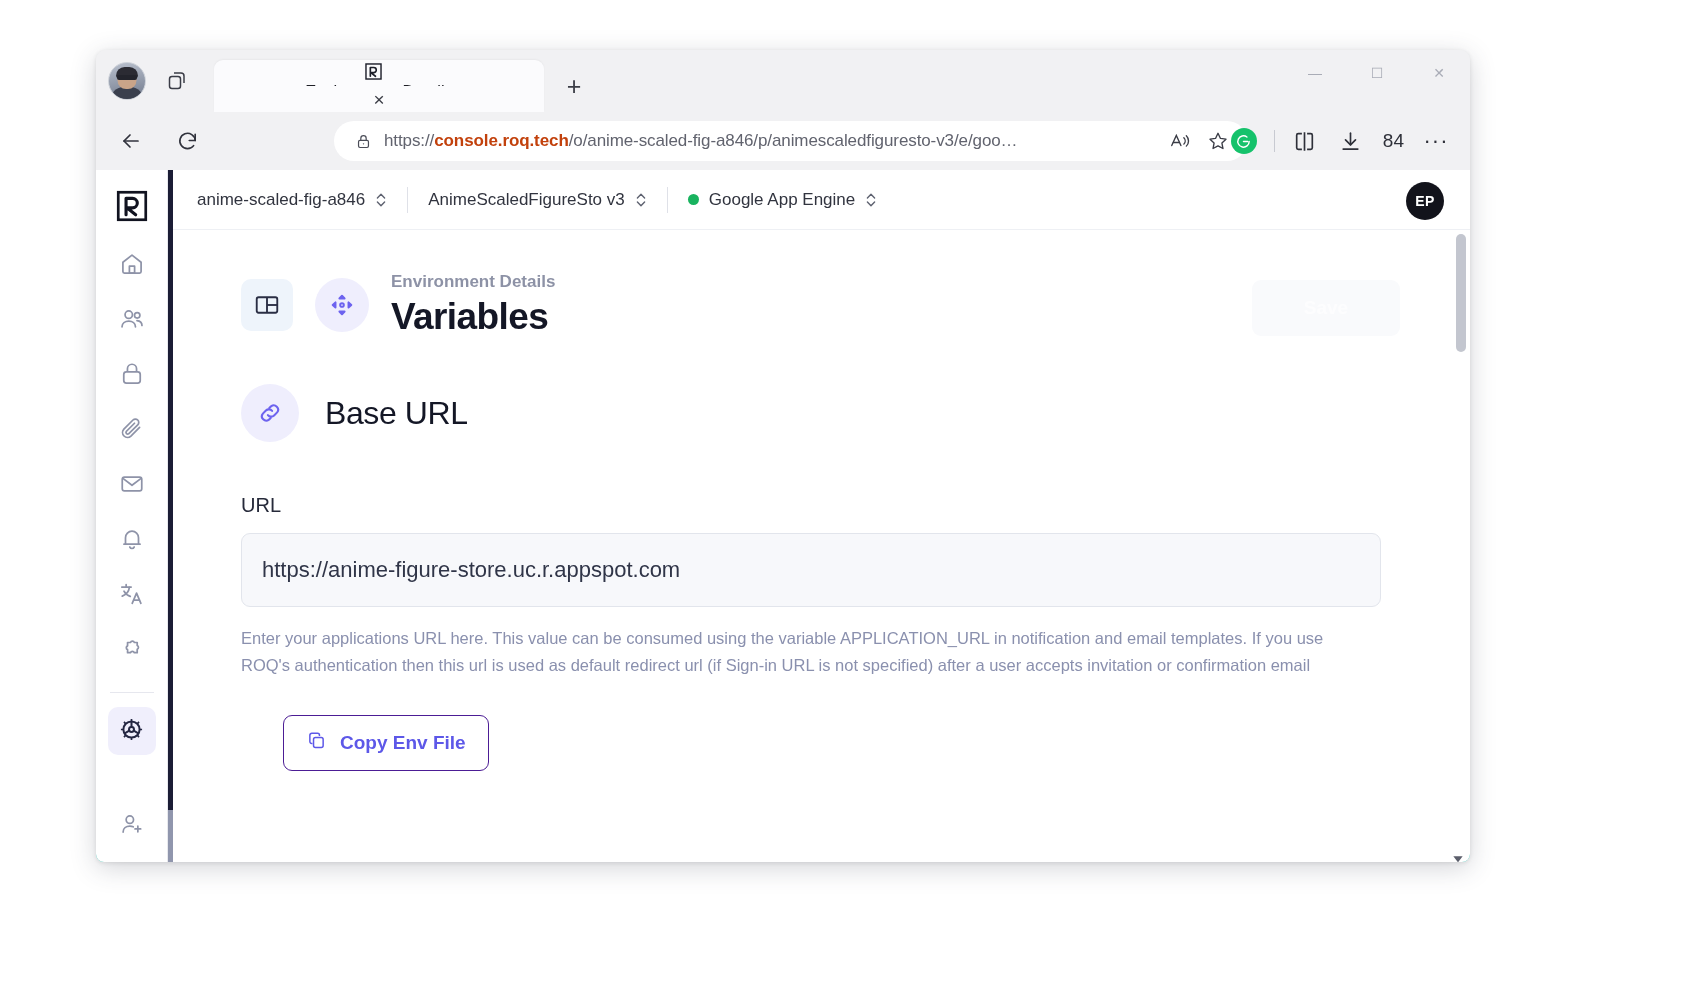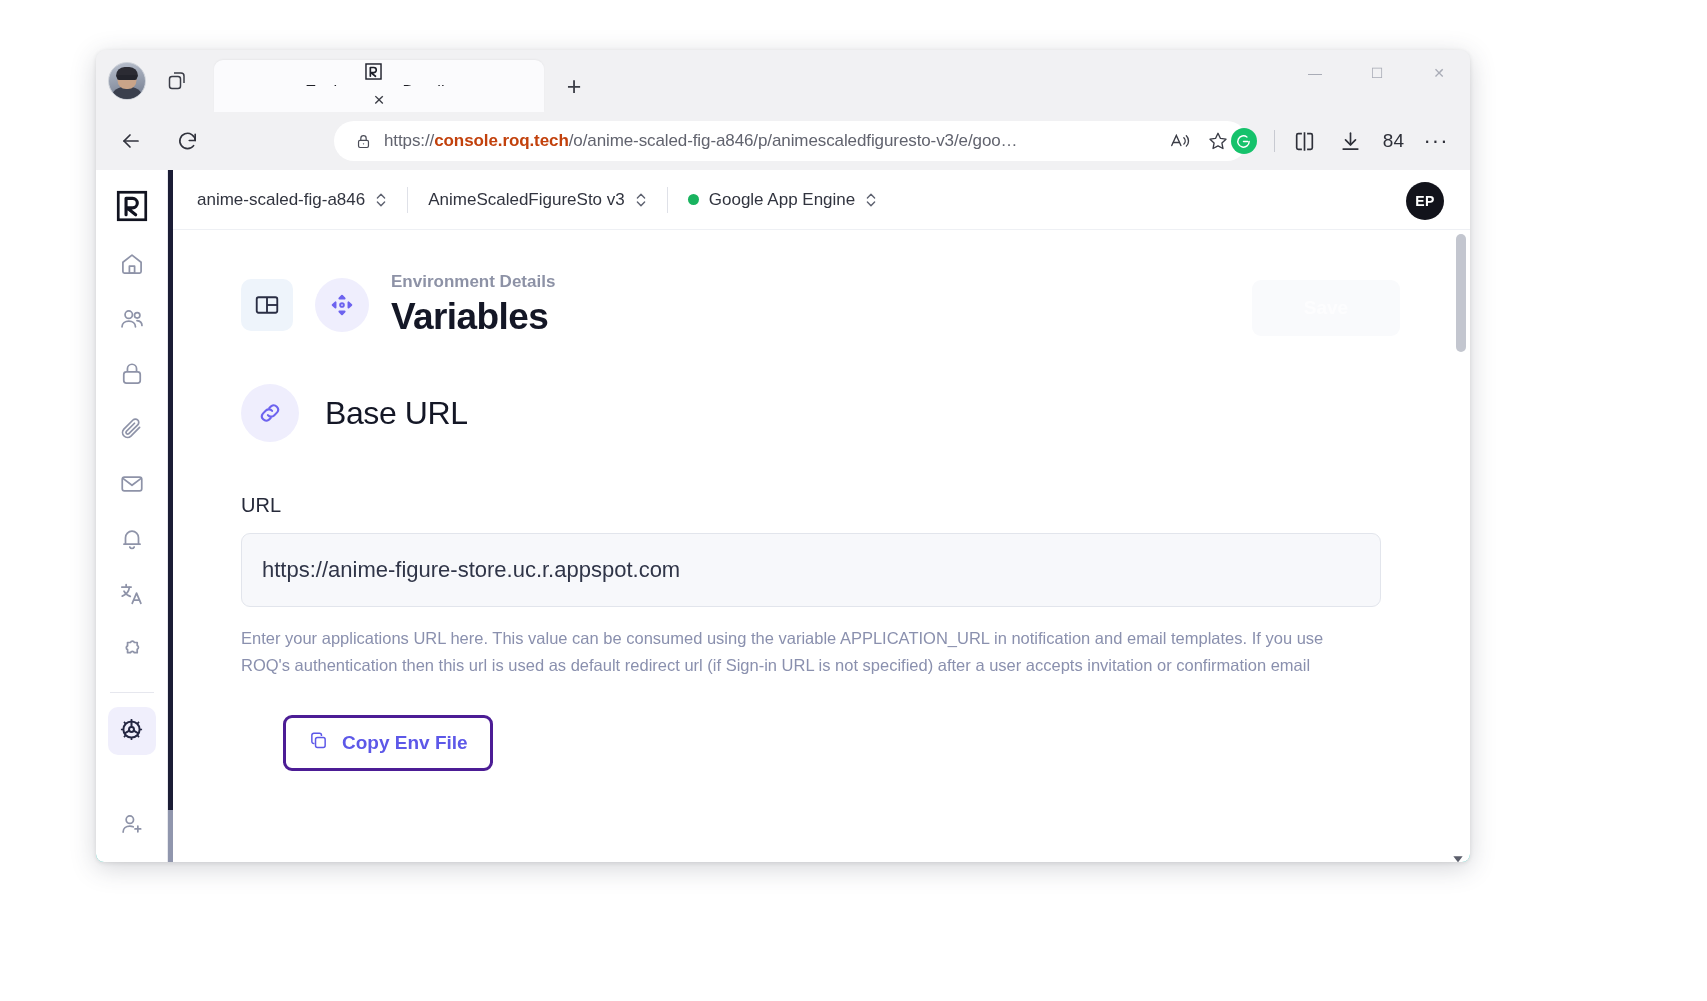--- a/index.html
+++ b/index.html
@@ -278,21 +278,21 @@
     max-width: 1115px;
     font-size: 16.5px; line-height: 1.65;
     color: #8a90ae;
   }
   .envhead { margin-top: 40px; font-size: 29px; font-weight: 700; color: #0d0f17; letter-spacing: -0.3px; }
   .envrow { display: flex; align-items: flex-start; margin-top: 34px; }
   .envdesc { width: 350px; font-size: 21px; line-height: 1.55; color: #2c3040; }
   .copy-btn {
     margin-left: 42px; margin-top: 2px;
     height: 56px; padding: 0 22px;
-    border: 3px solid #4c1d95;
+    border: 1px solid #4c1d95;
     border-radius: 9px;
     background: #ffffff;
     color: #5d58e8;
     font-size: 19px; font-weight: 600;
     display: flex; align-items: center; gap: 13px;
     font-family: "Liberation Sans", sans-serif;
   }
   .ghost-box {
     position: absolute; left: 706px; bottom: 0;
     width: 176px; height: 12px;

